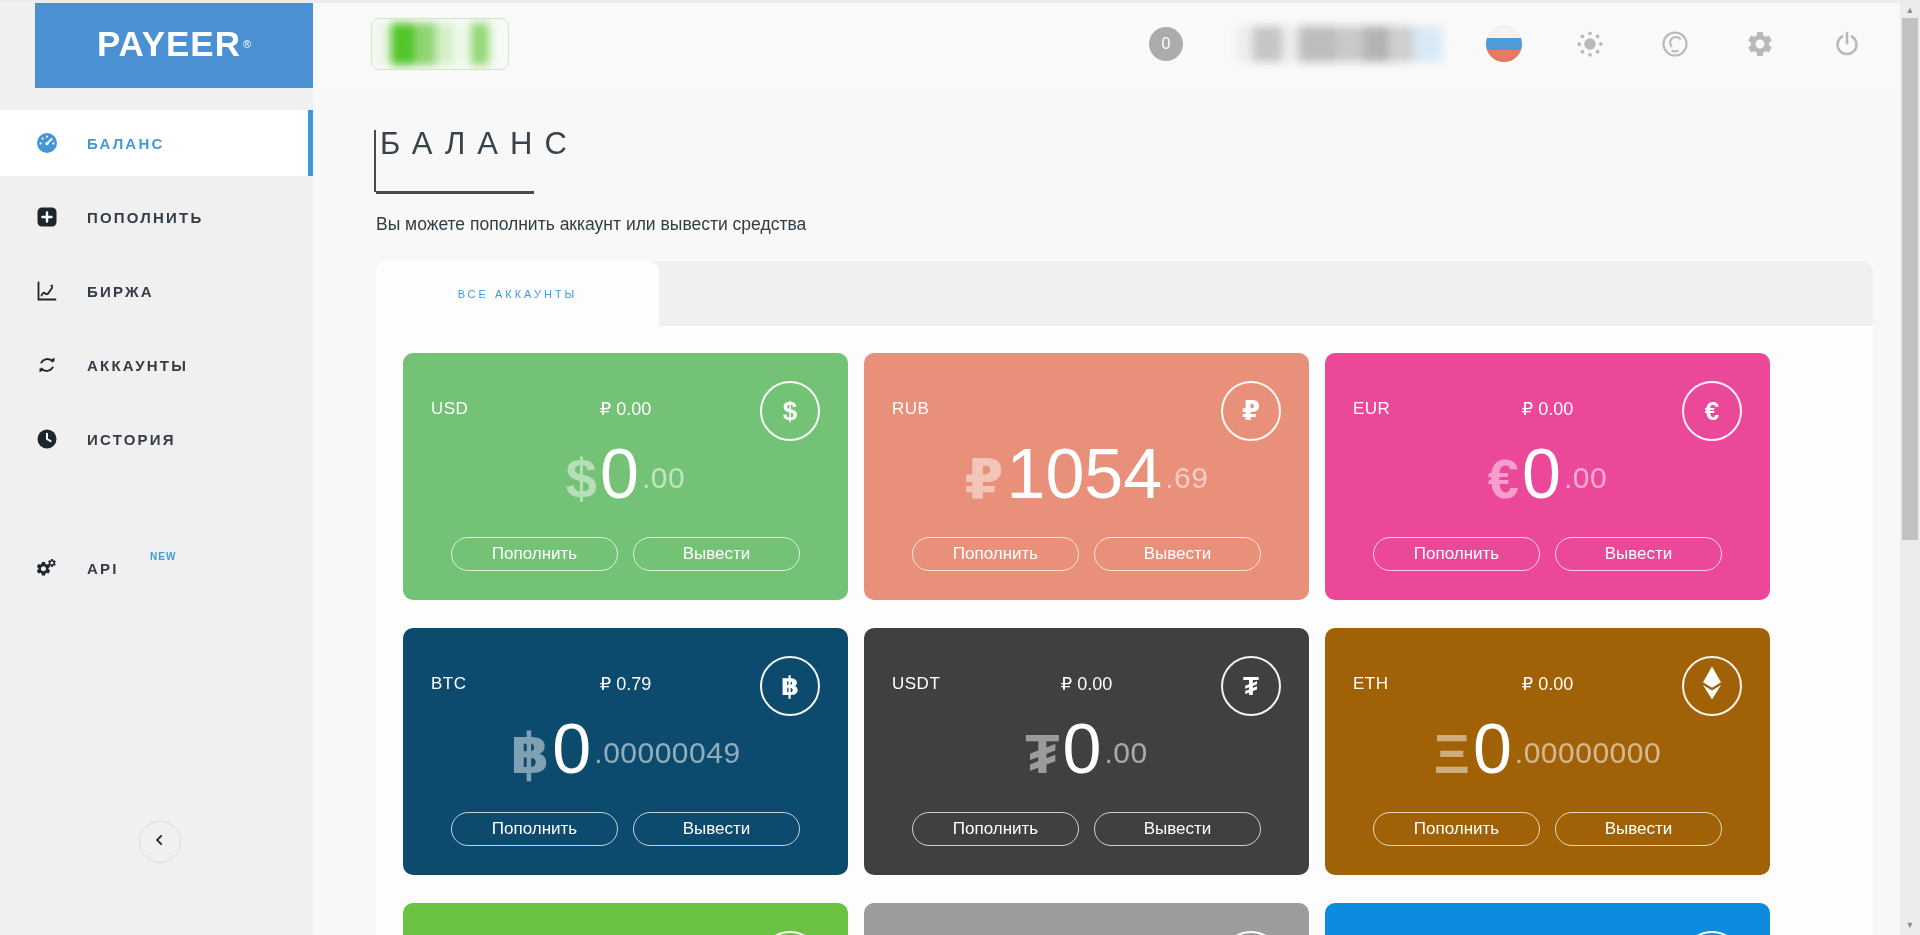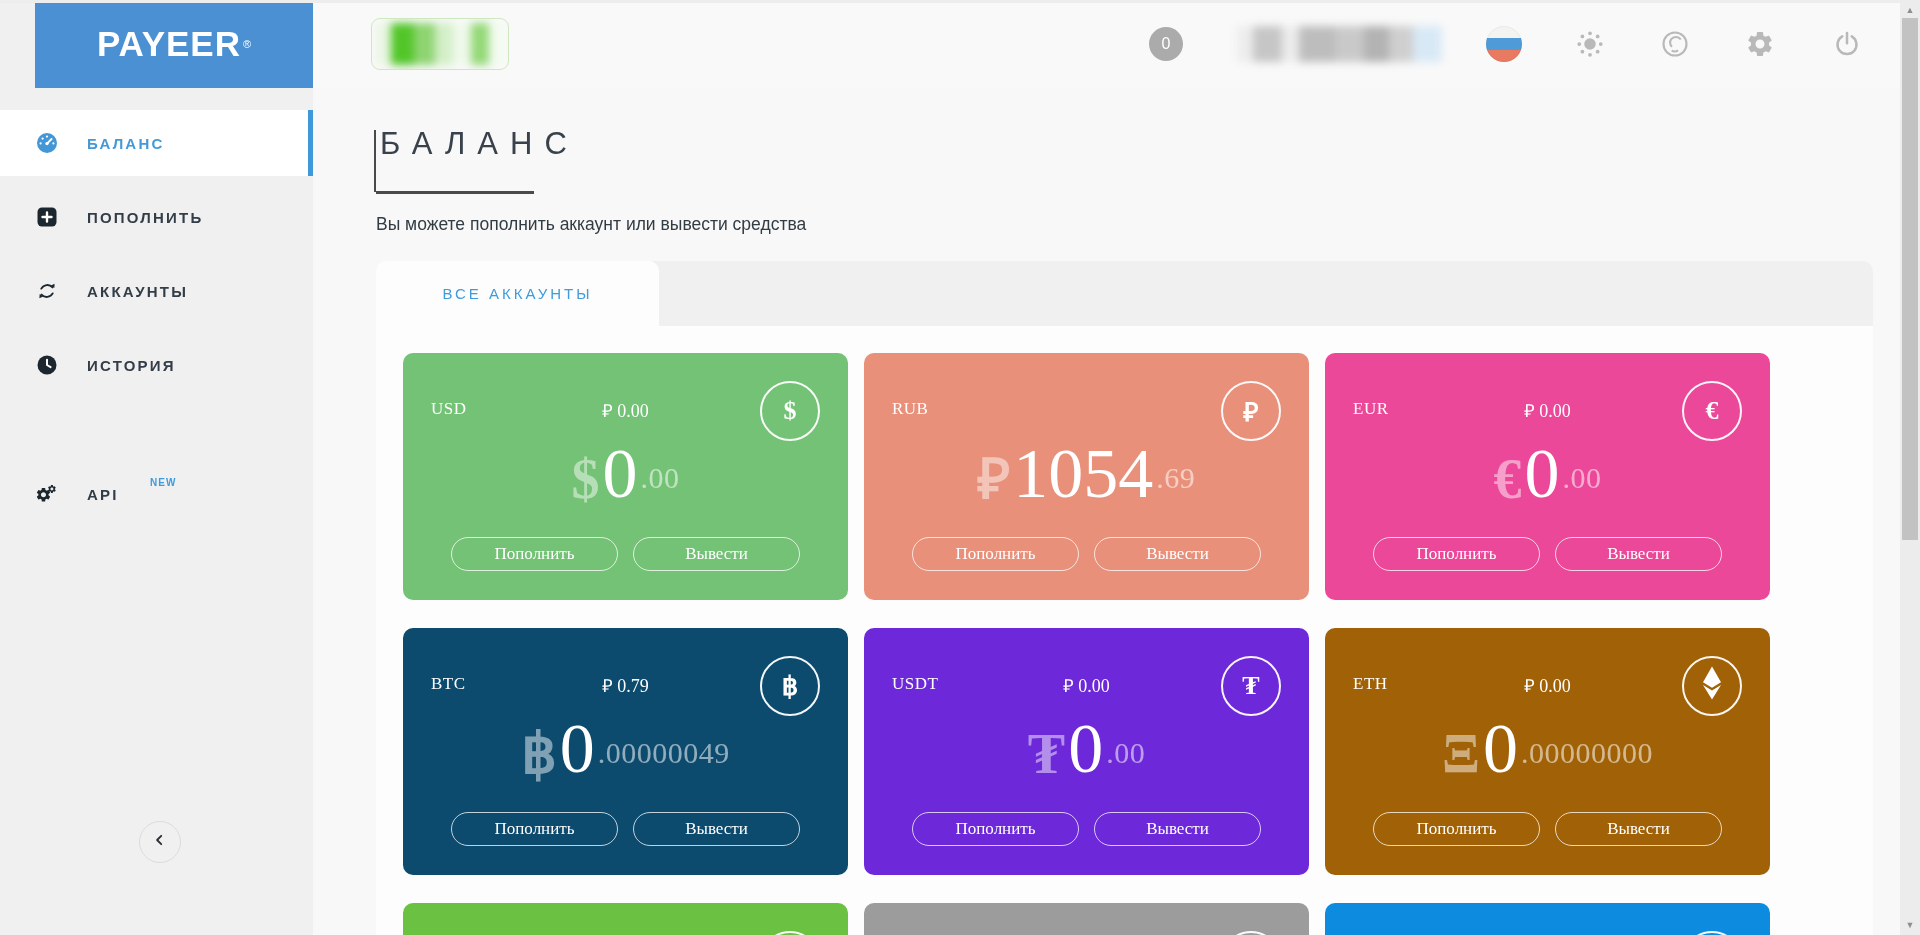--- a/index.html
+++ b/index.html
@@ -50,25 +50,25 @@
   .text-cursor{position:absolute;left:374px;top:130px;width:2px;height:62px;background:#4a4a4a;z-index:5;}
   .page-title{position:absolute;left:380px;top:126px;font-size:31px;font-weight:400;letter-spacing:12px;color:#39424b;}
   .title-underline{position:absolute;left:376px;top:191px;width:158px;height:3px;background:#4a4a4a;}
   .page-subtitle{position:absolute;left:376px;top:214px;font-size:17.5px;color:#323c43;}
 
   
   .panel{position:absolute;left:376px;top:261px;width:1497px;height:1000px;background:#fdfdfd;border-radius:10px;}
   .panel-head{position:absolute;left:0;top:0;width:100%;height:65px;background:#f0f0f1;border-radius:10px 10px 0 0;}
   .tab{position:absolute;left:0;top:0;width:283px;height:65px;background:#fdfdfd;border-radius:10px 10px 0 0;
     display:flex;align-items:center;justify-content:center;cursor:pointer;}
-  .tab-label{font-size:15px;font-weight:500;letter-spacing:3px;color:#3f9bdc;}
+  .tab-label{font-size:11px;font-weight:500;letter-spacing:3px;color:#3f9bdc;}
 
   
   .cards{position:absolute;left:27px;top:92px;width:1470px;display:flex;flex-wrap:wrap;gap:28px 16px;}
-  .card{position:relative;width:445px;height:247px;border-radius:10px;color:#fff;overflow:hidden;font-family:Liberation Serif, serif;}
+  .card{position:relative;width:445px;height:247px;border-radius:10px;color:#fff;overflow:hidden;}
   .card-code{position:absolute;left:28px;top:46px;font-size:17px;letter-spacing:.5px;}
   .card-converted{position:absolute;left:0;right:0;top:45px;text-align:center;font-size:18px;}
   .card-coin{position:absolute;right:28px;top:28px;width:56px;height:56px;border-radius:50%;
     border:2px solid rgba(255,255,255,.95);display:flex;align-items:center;justify-content:center;
     font-size:26px;font-weight:700;}
   .card-coin svg{width:24px;height:36px;}
   .card-amount{position:absolute;left:0;right:0;top:86px;display:flex;justify-content:center;align-items:flex-start;line-height:1;}
   .amt-sym{font-size:56px;font-weight:700;opacity:.48;margin-top:12px;margin-right:3px;}
   .amt-whole{font-size:70px;font-weight:500;}
   .amt-frac{font-size:30px;font-weight:500;opacity:.55;margin-top:24px;margin-left:3px;letter-spacing:.5px;}
@@ -112,20 +112,31 @@
         <span class="nav-label">БАЛАНС</span>
       </div>
       <div class="nav-item">
         <span class="nav-icon">
           <svg viewBox="0 0 24 24">
             <rect x="2.5" y="2.5" width="19" height="19" rx="4.5" fill="#1c262e"></rect>
             <path d="M12 7.5v9M7.5 12h9" stroke="#fff" stroke-width="2.4" stroke-linecap="round"></path>
           </svg>
         </span>
         <span class="nav-label">ПОПОЛНИТЬ</span>
+      </div>
+      <div class="nav-item">
+        <span class="nav-icon">
+          <svg viewBox="0 0 24 24" fill="none" stroke="#1c262e" stroke-width="1.8" stroke-linecap="round">
+            <path d="M3.5 3.5v17h17"></path>
+            <path d="M6.5 16.5c2.8-6.8 4.2 1.6 7-2.6"></path>
+            <path d="M13.5 13.9l3.6-5.2"></path>
+            <path d="M18.3 5.4l-3.3 1 2.1 2.3z" fill="#1c262e" stroke="none"></path>
+          </svg>
+        </span>
+        <span class="nav-label">БИРЖА</span>
       </div>
       <div class="nav-item">
         <span class="nav-icon">
           <svg viewBox="0 0 24 24" fill="none" stroke="#1c262e" stroke-width="1.9" stroke-linecap="round">
             <path d="M6.3 9.6a6.9 6.9 0 0 1 11.2-1.2"></path>
             <path d="M17.7 14.4a6.9 6.9 0 0 1-11.2 1.2"></path>
             <path d="M19.6 4.7l-.3 4.4-3.4-2.7z" fill="#1c262e" stroke="none"></path>
             <path d="M4.4 19.3l.3-4.4 3.4 2.7z" fill="#1c262e" stroke="none"></path>
           </svg>
         </span>
@@ -273,21 +284,21 @@
         <div class="card-amount">
           <span class="amt-sym">฿</span>
           <span class="amt-whole">0</span>
           <span class="amt-frac">.00000049</span>
         </div>
         <div class="card-actions">
           <button class="card-btn">Пополнить</button>
           <button class="card-btn">Вывести</button>
         </div>
       </div>
-      <div class="card" style="background: #6d28d9;">
+      <div class="card" style="background: #404040;">
         <div class="card-code">USDT</div>
         <div class="card-converted">₽ 0.00</div>
         <div class="card-coin">
           <span>₮</span>
         </div>
         <div class="card-amount">
           <span class="amt-sym">₮</span>
           <span class="amt-whole">0</span>
           <span class="amt-frac">.00</span>
         </div>

